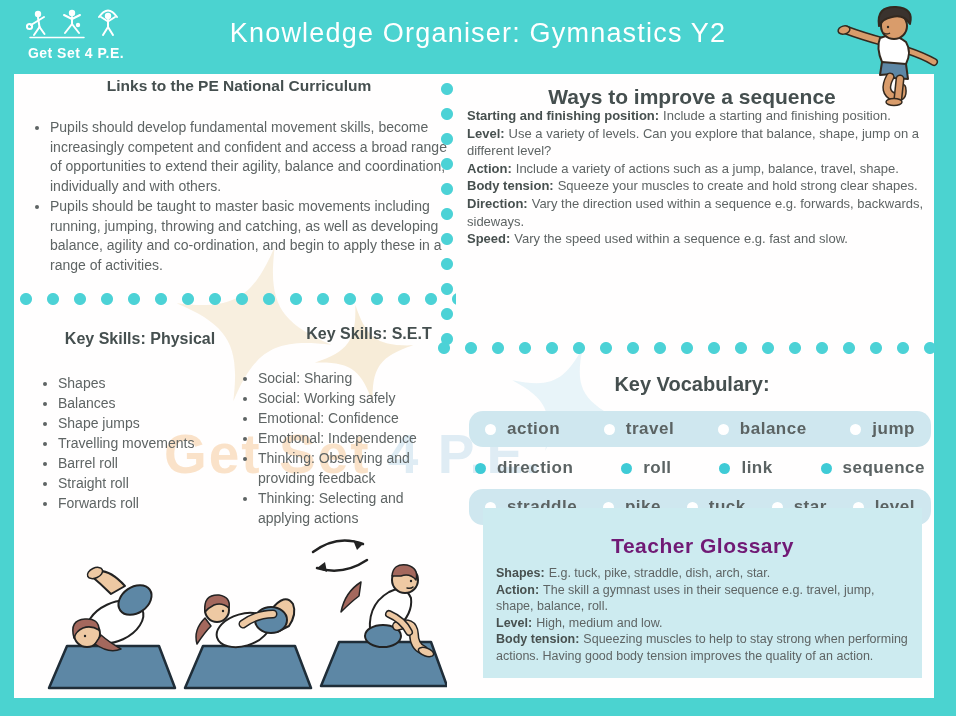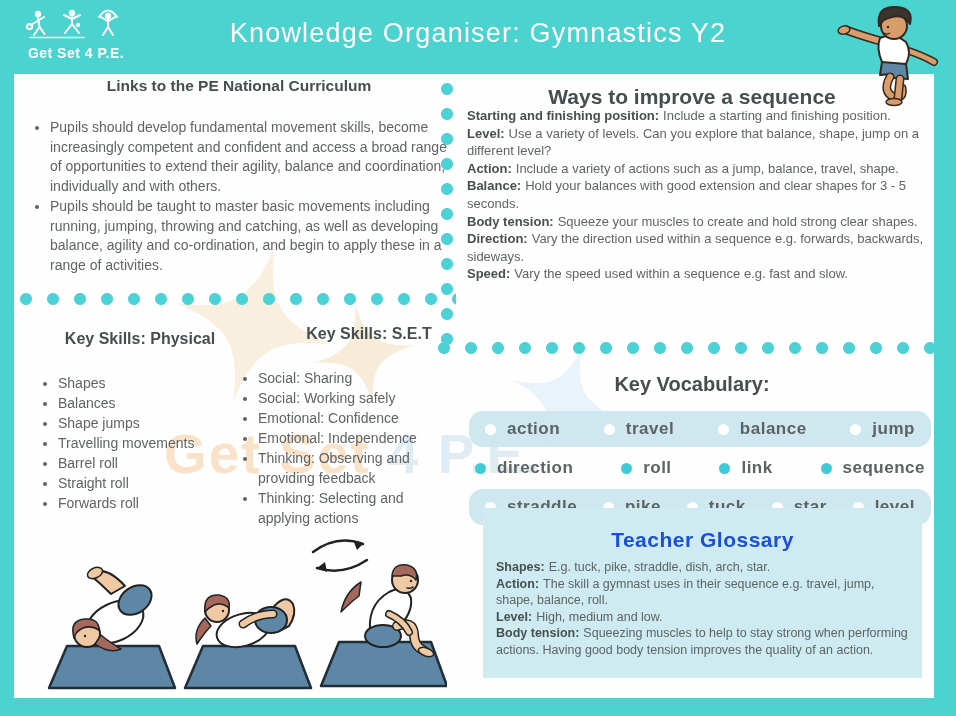--- a/index.html
+++ b/index.html
@@ -52,21 +52,21 @@
   .vrow.band{background:#cfe7ef;}
   .vrow.plain{background:transparent;}
   .vrow{justify-content:space-between;padding:0 16px;}
   .vrow.plain{padding:0 6px;}
   .chip{display:flex;align-items:center;gap:11px;font-weight:700;font-size:17px;color:#5b6363;letter-spacing:.5px;}
   .vdot{width:11px;height:11px;border-radius:50%;flex:0 0 auto;}
   .vdot.white{background:#ffffff;}
   .vdot.teal{background:#3fcbd6;}
   
   .glossary{position:absolute;left:469px;top:434px;width:439px;height:170px;background:#cdebf0;}
-  .glossary-heading{display:block;text-align:center;font-weight:700;font-size:21px;color:#1d4ed8;margin-top:20px;letter-spacing:.5px;}
+  .glossary-heading{display:block;text-align:center;font-weight:700;font-size:21px;color:#701a75;margin-top:26px;letter-spacing:.5px;}
   .glossary-body{padding:7px 13px 0 13px;color:#5e6464;font-size:12.5px;line-height:16.6px;}
   
   .rolls{position:absolute;left:31px;top:456px;width:402px;height:168px;}
 </style>
 </head>
 <body>
 
 <div class="page">
 
   <div class="header">
@@ -246,21 +246,20 @@
         </g>
       </g>
     </svg>
 
     <div class="sec-heading ways-heading">Ways to improve a sequence</div>
 
     <div class="ways-text">
       <div class="ways-item"><b>Starting and finishing position:</b><span>Include a starting and finishing position.</span></div>
       <div class="ways-item"><b>Level:</b><span>Use a variety of levels. Can you explore that balance, shape, jump on a different level?</span></div>
       <div class="ways-item"><b>Action:</b><span>Include a variety of actions such as a jump, balance, travel, shape.</span></div>
-      <div class="ways-item"><b>Balance:</b><span>Hold your balances with good extension and clear shapes for 3 - 5 seconds.</span></div>
       <div class="ways-item"><b>Body tension:</b><span>Squeeze your muscles to create and hold strong clear shapes.</span></div>
       <div class="ways-item"><b>Direction:</b><span>Vary the direction used within a sequence e.g. forwards, backwards, sideways.</span></div>
       <div class="ways-item"><b>Speed:</b><span>Vary the speed used within a sequence e.g. fast and slow.</span></div>
     </div>
 
     <div class="sec-heading vocab-heading">Key Vocabulary:</div>
 
     <div class="vocab">
       <div class="vrow band">
         <span class="chip">

